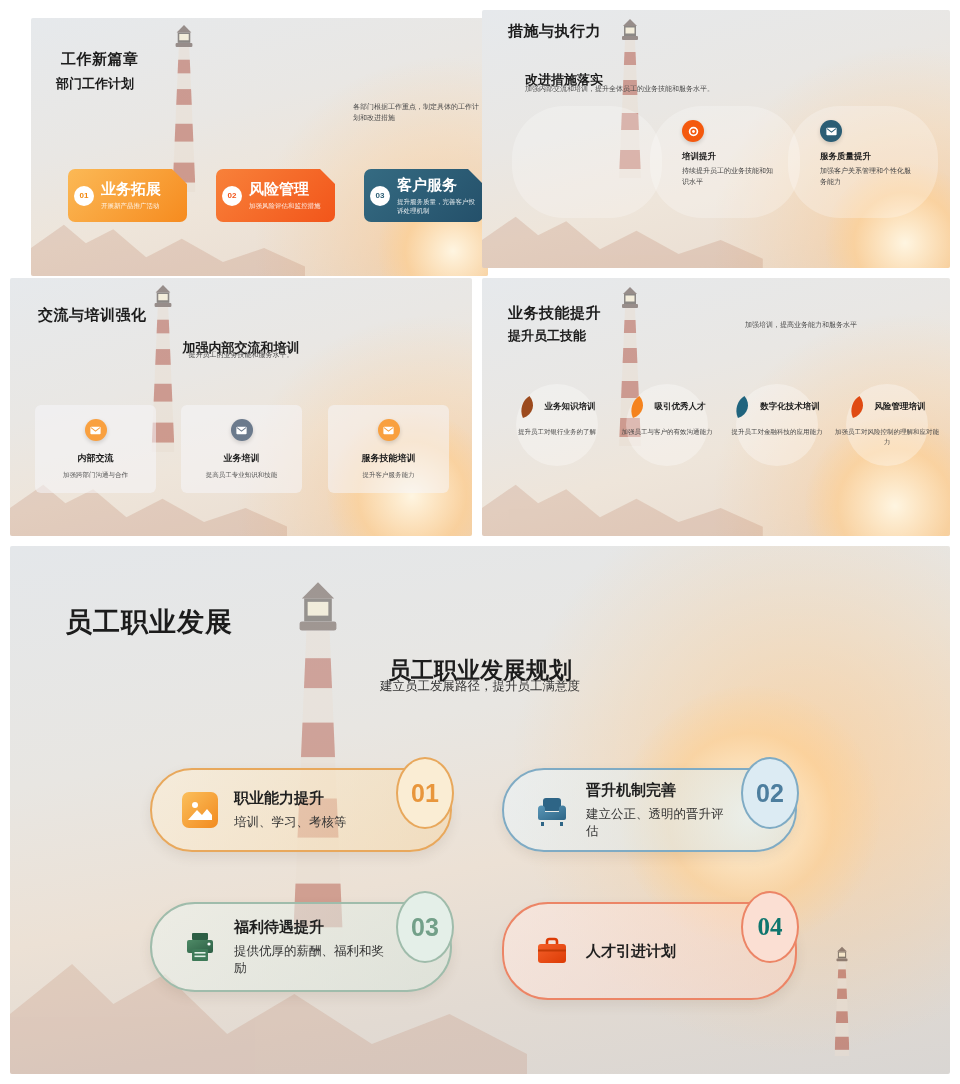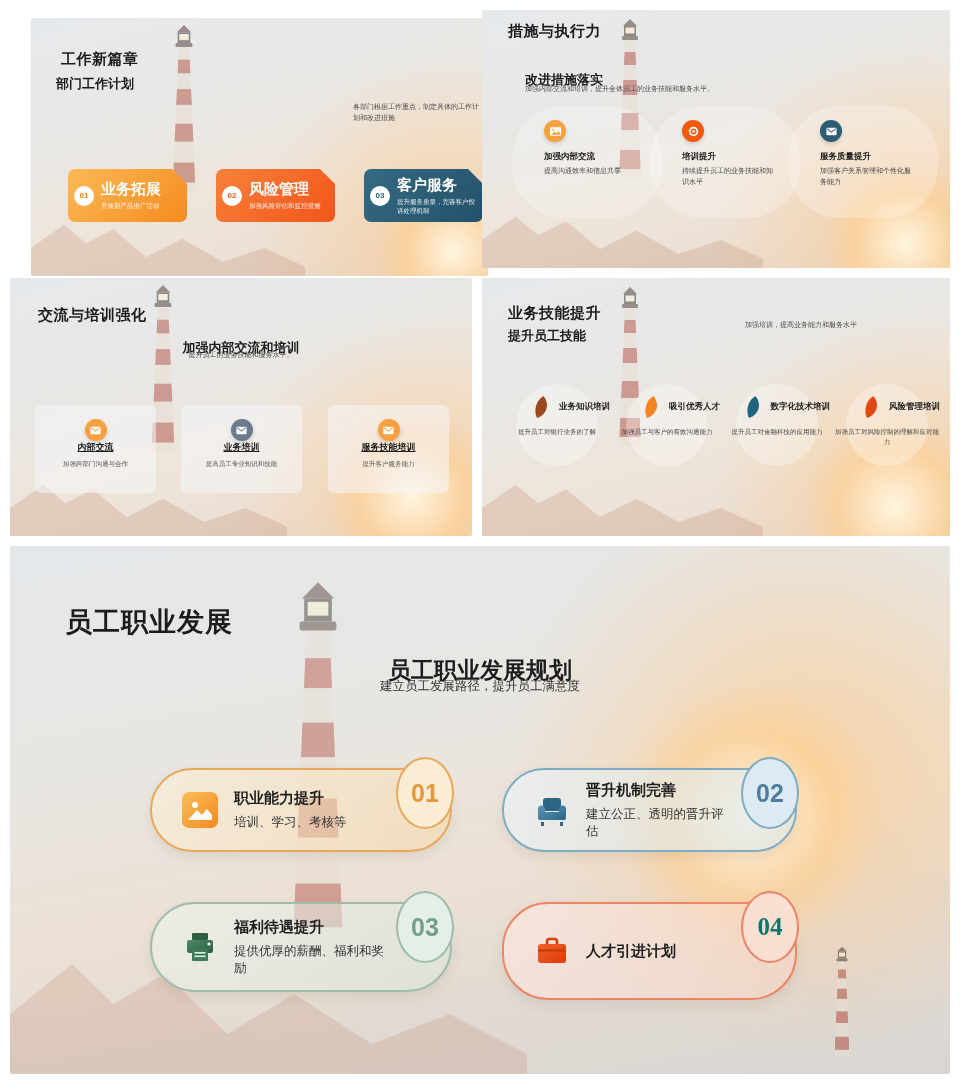--- a/index.html
+++ b/index.html
@@ -55,29 +55,29 @@
     box-shadow:0 2px 4px rgba(0,0,0,.15);}
   .circ-orange{background:#F9A03F}.circ-red{background:#F4590E}.circ-teal{background:#2B5D74}.circ-slate{background:#6B7A8C}
   .s2t{font-size:8.5px;font-weight:700;margin:9px 0 3px 10px;}
   .s2d{font-size:7px;color:#454545;margin-left:10px;line-height:1.5;width:96px;}
 
   
   .s3card{position:absolute;top:127px;width:121px;height:88px;background:rgba(246,246,249,.55);
     border-radius:6px;text-align:center;box-sizing:border-box;padding-top:14px;}
   .sc1{left:25px}.sc2{left:171px}.sc3{left:318px}
   .s3card .circ{margin:0 auto;}
-  .s3t{font-size:9px;font-weight:700;text-decoration:underline;}
+  .s3t{font-size:9px;font-weight:700;margin-top:11px;}
   .s3d{font-size:6.5px;color:#555;margin-top:6px;}
 
   
   .s4item{position:absolute;top:100px;width:106px;text-align:center;}
   .i1{left:22px}.i2{left:132px}.i3{left:242px}.i4{left:352px}
   .bgcirc{position:absolute;left:50%;top:6px;transform:translateX(-50%);width:82px;height:82px;border-radius:50%;
     background:rgba(255,255,255,.32);}
-  .leafrow{display:flex;align-items:center;gap:9px;position:relative;margin-top:13px;justify-content:flex-end;}
+  .leafrow{display:flex;align-items:center;gap:9px;position:relative;margin-top:13px;justify-content:center;}
   .s4t{font-size:8.5px;font-weight:700;text-align:left;}
   .s4d{font-size:6.5px;color:#454545;margin-top:4px;line-height:1.55;position:relative;}
 
   
   .bigtitle{position:absolute;left:55px;top:40px;font-size:27px;font-weight:700;letter-spacing:1px;}
   .center-wrap{position:absolute;left:0;width:100%;text-align:center;}
   .h24{font-size:23px;font-weight:700;}
   .h12{font-size:12.5px;color:#333;}
   .s5card{position:absolute;border-radius:46px;border:2px solid;box-sizing:border-box;display:flex;align-items:center;
     padding:0 66px 0 30px;gap:16px;box-shadow:0 5px 12px rgba(90,70,50,.10);}
@@ -184,31 +184,20 @@
       </svg>
   </div>
   <h1 class="title15" style="left:26px;top:2px">措施与执行力</h1>
   <h2 class="title13" style="left:43px;top:50px">改进措施落实</h2>
   <p class="small7" style="left:43px;top:74px;width:300px;margin:0">加强内部交流和培训，提升全体员工的业务技能和服务水平。</p>
 
   <div class="pill p1"></div>
   <div class="pill p2"></div>
   <div class="pill p3"></div>
 
-  <div class="s2col col1">
-    <div class="circ circ-orange">
-      <svg width="13" height="13" viewBox="0 0 14 14">
-          <rect x="1" y="2.5" width="12" height="9" rx="1.5" fill="#fff"></rect>
-          <circle cx="4.6" cy="5.4" r="1.1" fill="#F9A03F"></circle>
-          <path d="M2.5 10.5 L6 7 L8 9 L10 6.5 L12 9 V10.5 Z" fill="#F9A03F"></path>
-        </svg>
-    </div>
-    <div class="s2t">加强内部交流</div>
-    <div class="s2d">提高沟通效率和信息共享</div>
-  </div>
   <div class="s2col col2">
     <div class="circ circ-red">
       <svg width="13" height="13" viewBox="0 0 14 14">
           <circle cx="7" cy="7" r="4.2" fill="none" stroke="#fff" stroke-width="1.8"></circle>
           <circle cx="7" cy="7" r="1.5" fill="#fff"></circle>
         </svg>
     </div>
     <div class="s2t">培训提升</div>
     <div class="s2d">持续提升员工的业务技能和知识水平</div>
   </div>

